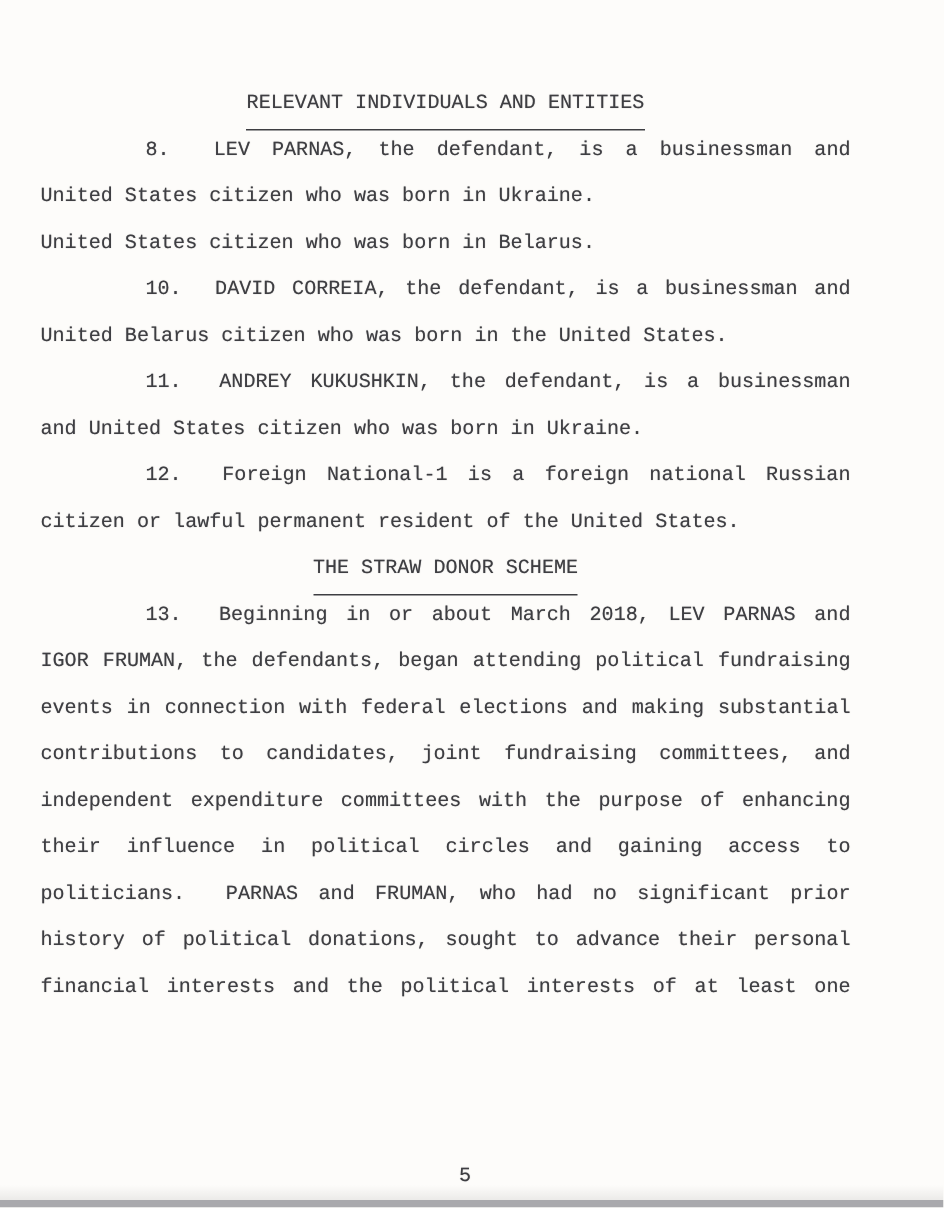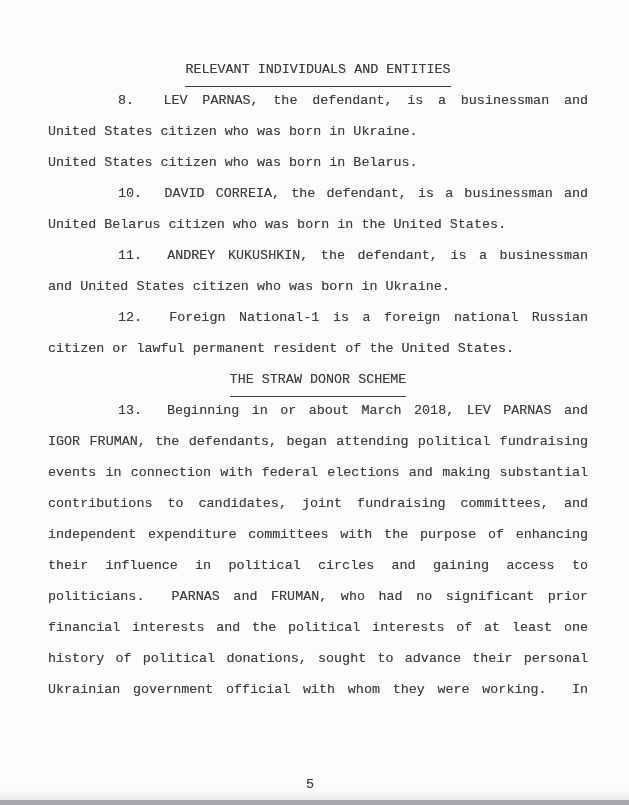--- a/index.html
+++ b/index.html
@@ -11,21 +11,21 @@
     overflow: hidden;
   }
   .page {
     position: relative;
     width: 629px; height: 805px;
     background: var(--page-background, #fdfcfa);
     overflow: hidden;
   }
   .content {
     position: absolute;
-    top: 54px; left: 48px; width: 540px;
+    top: 54px; left: 27px; width: 540px;
   }
   .line {
     height: 31px; line-height: 31px;
     font-size: 13.4px;
     letter-spacing: 0;
     text-shadow: 0 0 0.6px rgba(62,62,66,0.55);
     white-space: normal;
   }
   .jl { text-align: justify; text-align-last: justify; }
   .indent { padding-left: 70px; }
@@ -77,23 +77,22 @@
 
     <div class="line center heading"><span>THE STRAW DONOR SCHEME</span></div>
 
     <div class="line jl indent">13.&nbsp; Beginning in or about March 2018, LEV PARNAS and</div>
     <div class="line jl">IGOR FRUMAN, the defendants, began attending political fundraising</div>
     <div class="line jl">events in connection with federal elections and making substantial</div>
     <div class="line jl">contributions to candidates, joint fundraising committees, and</div>
     <div class="line jl">independent expenditure committees with the purpose of enhancing</div>
     <div class="line jl">their influence in political circles and gaining access to</div>
     <div class="line jl">politicians.&nbsp; PARNAS and FRUMAN, who had no significant prior</div>
+    <div class="line jl">history of political donations, sought to advance their personal</div>
     <div class="line jl">financial interests and the political interests of at least one</div>
-    <div class="line jl">history of political donations, sought to advance their personal</div>
-    <div class="line jl">Ukrainian government official with whom they were working.&nbsp; In</div>
 
   </div>
 
   <div class="page-number">5</div>
 
   <div class="bottom-shade"></div>
   <div class="bottom-bar"></div>
 </div>
 
 </body></html>

